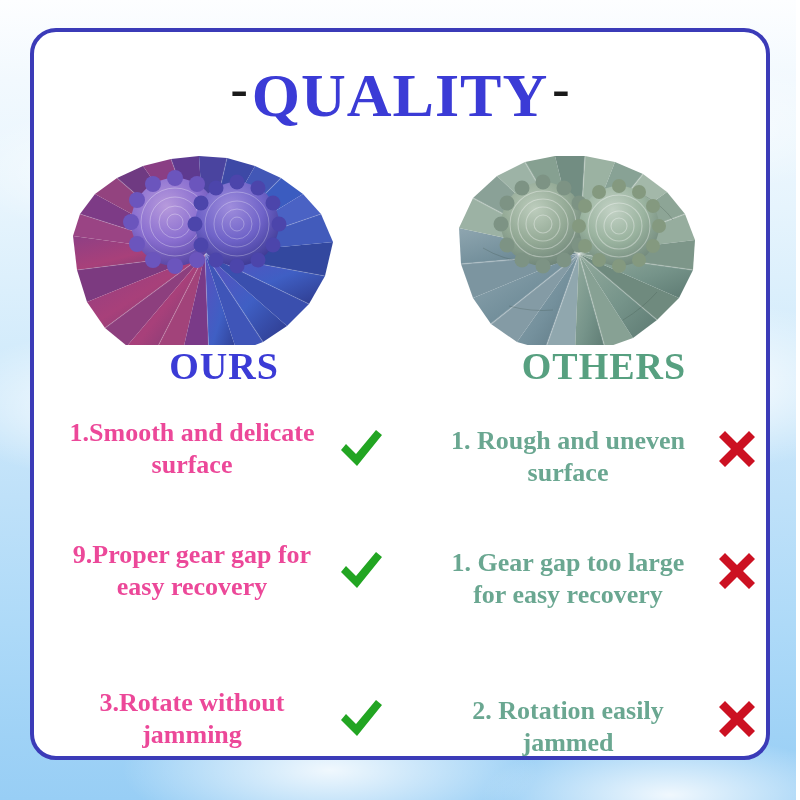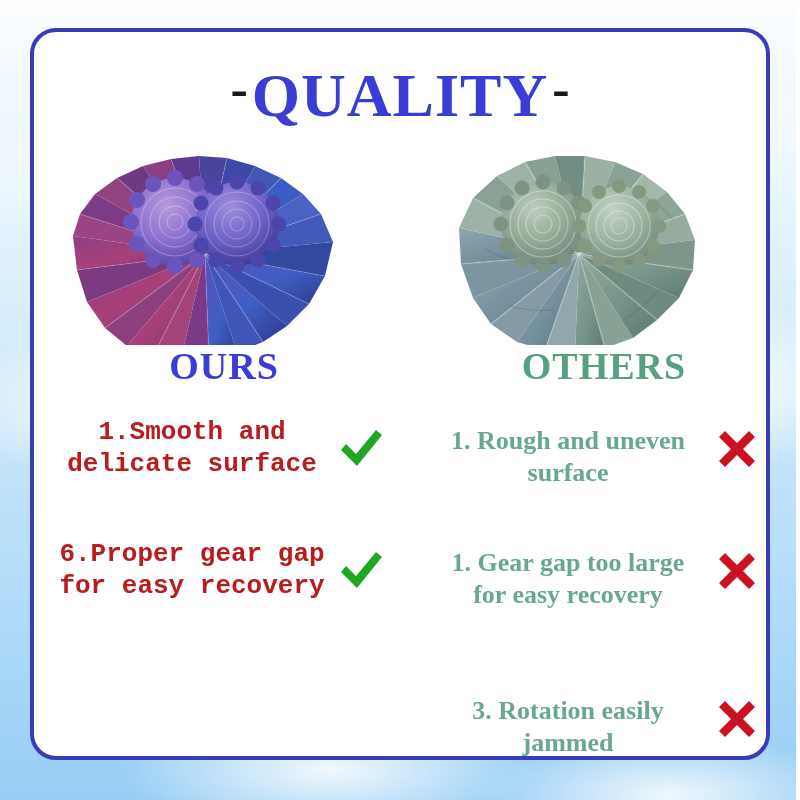--- a/index.html
+++ b/index.html
@@ -133,21 +133,21 @@
   }
   .side.left  { left:22px;  width:370px; }
   .side.right { left:398px; width:378px; }
 
   .feat-text {
     font-size:26px;
     font-weight:700;
     line-height:1.22;
     width:272px;
   }
-  .side.left  .feat-text { color:#b91c1c; text-align:center;font-family:Liberation Mono, monospace; }
+  .side.left  .feat-text { color:#ec4899; text-align:center; }
   .side.right .feat-text { color:#6aa791; text-align:center;margin-top:16px; }
 
   .mark {
     width:66px;
     display:flex;
     align-items:center;
     justify-content:center;
     flex:0 0 auto;
   }
   .mark svg { display:block; }
@@ -435,40 +435,48 @@
         <div class="mark">
           <svg width="42" height="42" viewBox="0 0 42 42">
             <path d="M9 3 L21 15 L33 3 L39 9 L27 21 L39 33 L33 39 L21 27 L9 39 L3 33 L15 21 L3 9 Z" fill="#cc1122"></path>
           </svg>
         </div>
       </div>
     </div>
 
     <div class="cmp-row" id="row-1">
       <div class="side left">
-        <div class="feat-text">6.Proper gear gap for easy recovery</div>
+        <div class="feat-text">9.Proper gear gap for easy recovery</div>
         <div class="mark">
           <svg width="48" height="44" viewBox="0 0 48 44">
             <path d="M4 23 L9 17 L19 27 L39 3 L45 8 L20 39 Z" fill="#22a522"></path>
           </svg>
         </div>
       </div>
       <div class="side right">
         <div class="feat-text">1. Gear gap too large for easy recovery</div>
         <div class="mark">
           <svg width="42" height="42" viewBox="0 0 42 42">
             <path d="M9 3 L21 15 L33 3 L39 9 L27 21 L39 33 L33 39 L21 27 L9 39 L3 33 L15 21 L3 9 Z" fill="#cc1122"></path>
           </svg>
         </div>
       </div>
     </div>
 
     <div class="cmp-row" id="row-2">
+      <div class="side left">
+        <div class="feat-text">3.Rotate without jamming</div>
+        <div class="mark">
+          <svg width="48" height="44" viewBox="0 0 48 44">
+            <path d="M4 23 L9 17 L19 27 L39 3 L45 8 L20 39 Z" fill="#22a522"></path>
+          </svg>
+        </div>
+      </div>
       <div class="side right">
-        <div class="feat-text">3. Rotation easily jammed</div>
+        <div class="feat-text">2. Rotation easily jammed</div>
         <div class="mark">
           <svg width="42" height="42" viewBox="0 0 42 42">
             <path d="M9 3 L21 15 L33 3 L39 9 L27 21 L39 33 L33 39 L21 27 L9 39 L3 33 L15 21 L3 9 Z" fill="#cc1122"></path>
           </svg>
         </div>
       </div>
     </div>
 
   </div>
 </div>

